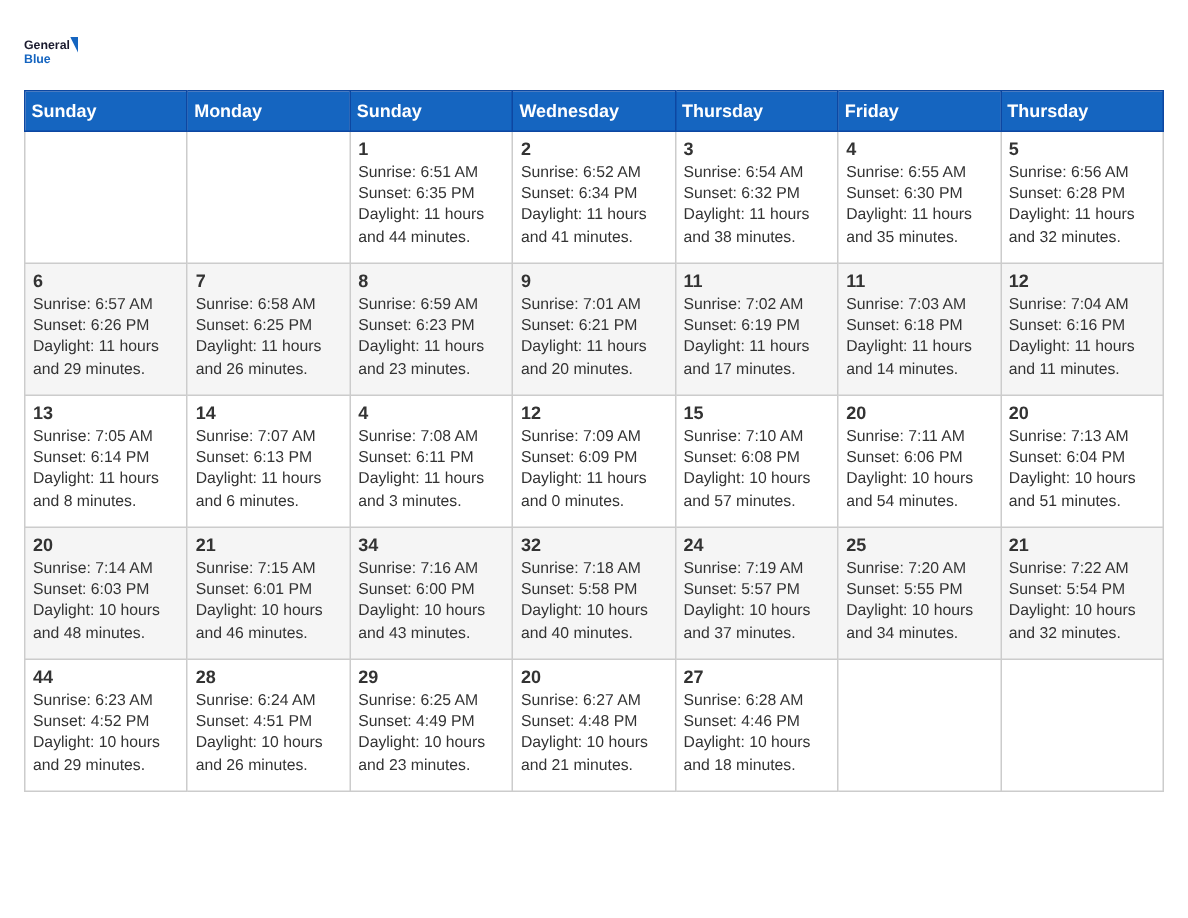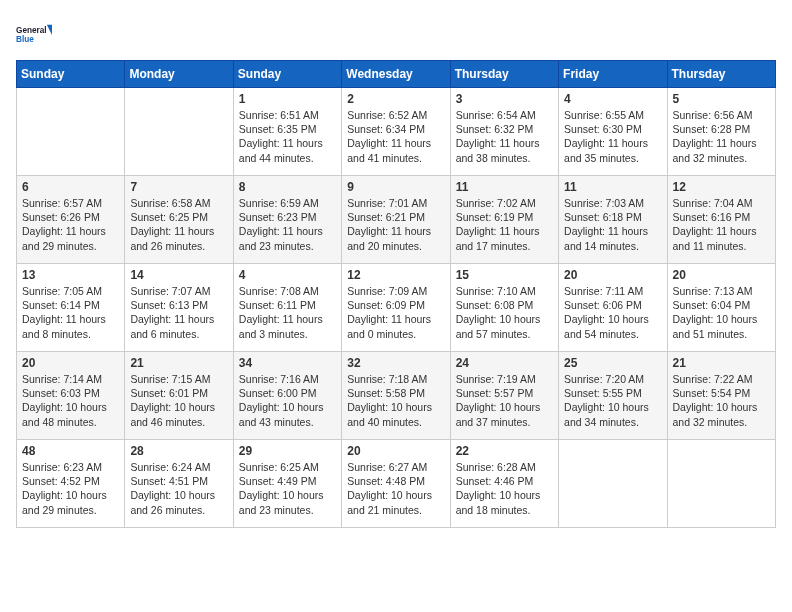--- a/index.html
+++ b/index.html
@@ -217,36 +217,36 @@
           <span class="day-num">25</span>
           <div class="cell-text">Sunrise: 7:20 AM<br>Sunset: 5:55 PM<br>Daylight: 10 hours<br>and 34 minutes.</div>
         </td>
         <td>
           <span class="day-num">21</span>
           <div class="cell-text">Sunrise: 7:22 AM<br>Sunset: 5:54 PM<br>Daylight: 10 hours<br>and 32 minutes.</div>
         </td>
       </tr>
       <tr>
         <td>
-          <span class="day-num">48</span>
+          <span class="day-num">44</span>
           <div class="cell-text">Sunrise: 6:23 AM<br>Sunset: 4:52 PM<br>Daylight: 10 hours<br>and 29 minutes.</div>
         </td>
         <td>
           <span class="day-num">28</span>
           <div class="cell-text">Sunrise: 6:24 AM<br>Sunset: 4:51 PM<br>Daylight: 10 hours<br>and 26 minutes.</div>
         </td>
         <td>
           <span class="day-num">29</span>
           <div class="cell-text">Sunrise: 6:25 AM<br>Sunset: 4:49 PM<br>Daylight: 10 hours<br>and 23 minutes.</div>
         </td>
         <td>
           <span class="day-num">20</span>
           <div class="cell-text">Sunrise: 6:27 AM<br>Sunset: 4:48 PM<br>Daylight: 10 hours<br>and 21 minutes.</div>
         </td>
         <td>
-          <span class="day-num">22</span>
+          <span class="day-num">27</span>
           <div class="cell-text">Sunrise: 6:28 AM<br>Sunset: 4:46 PM<br>Daylight: 10 hours<br>and 18 minutes.</div>
         </td>
         <td class="empty"></td>
         <td class="empty"></td>
       </tr>
     </tbody>
 </table>
 
 </body></html>

